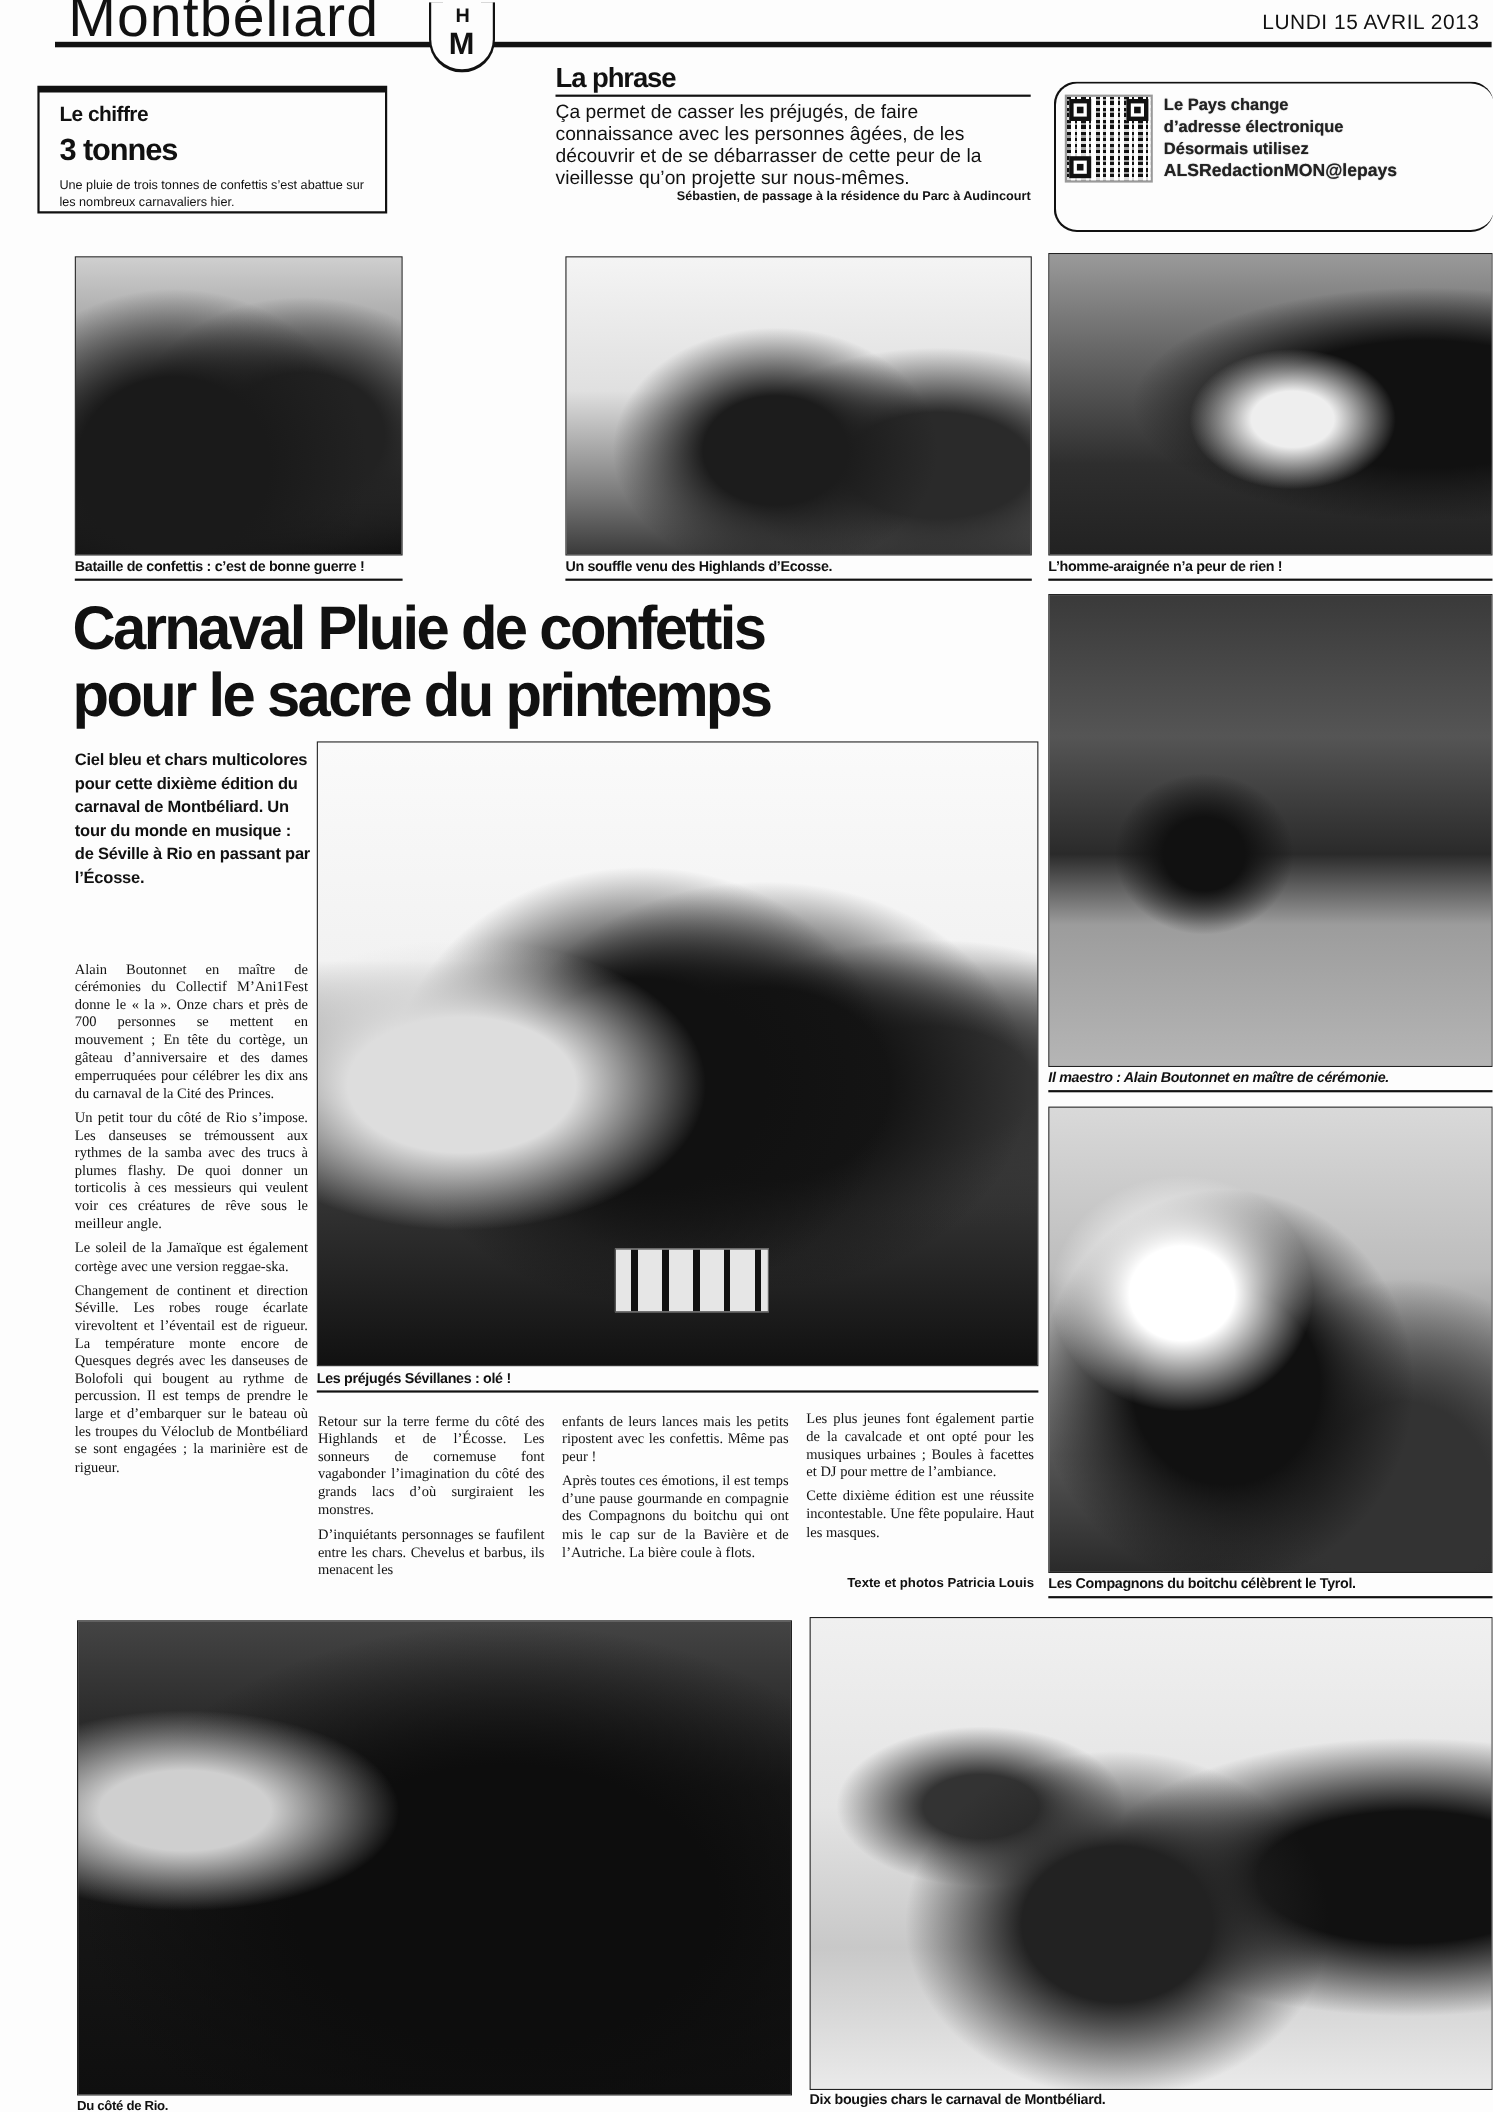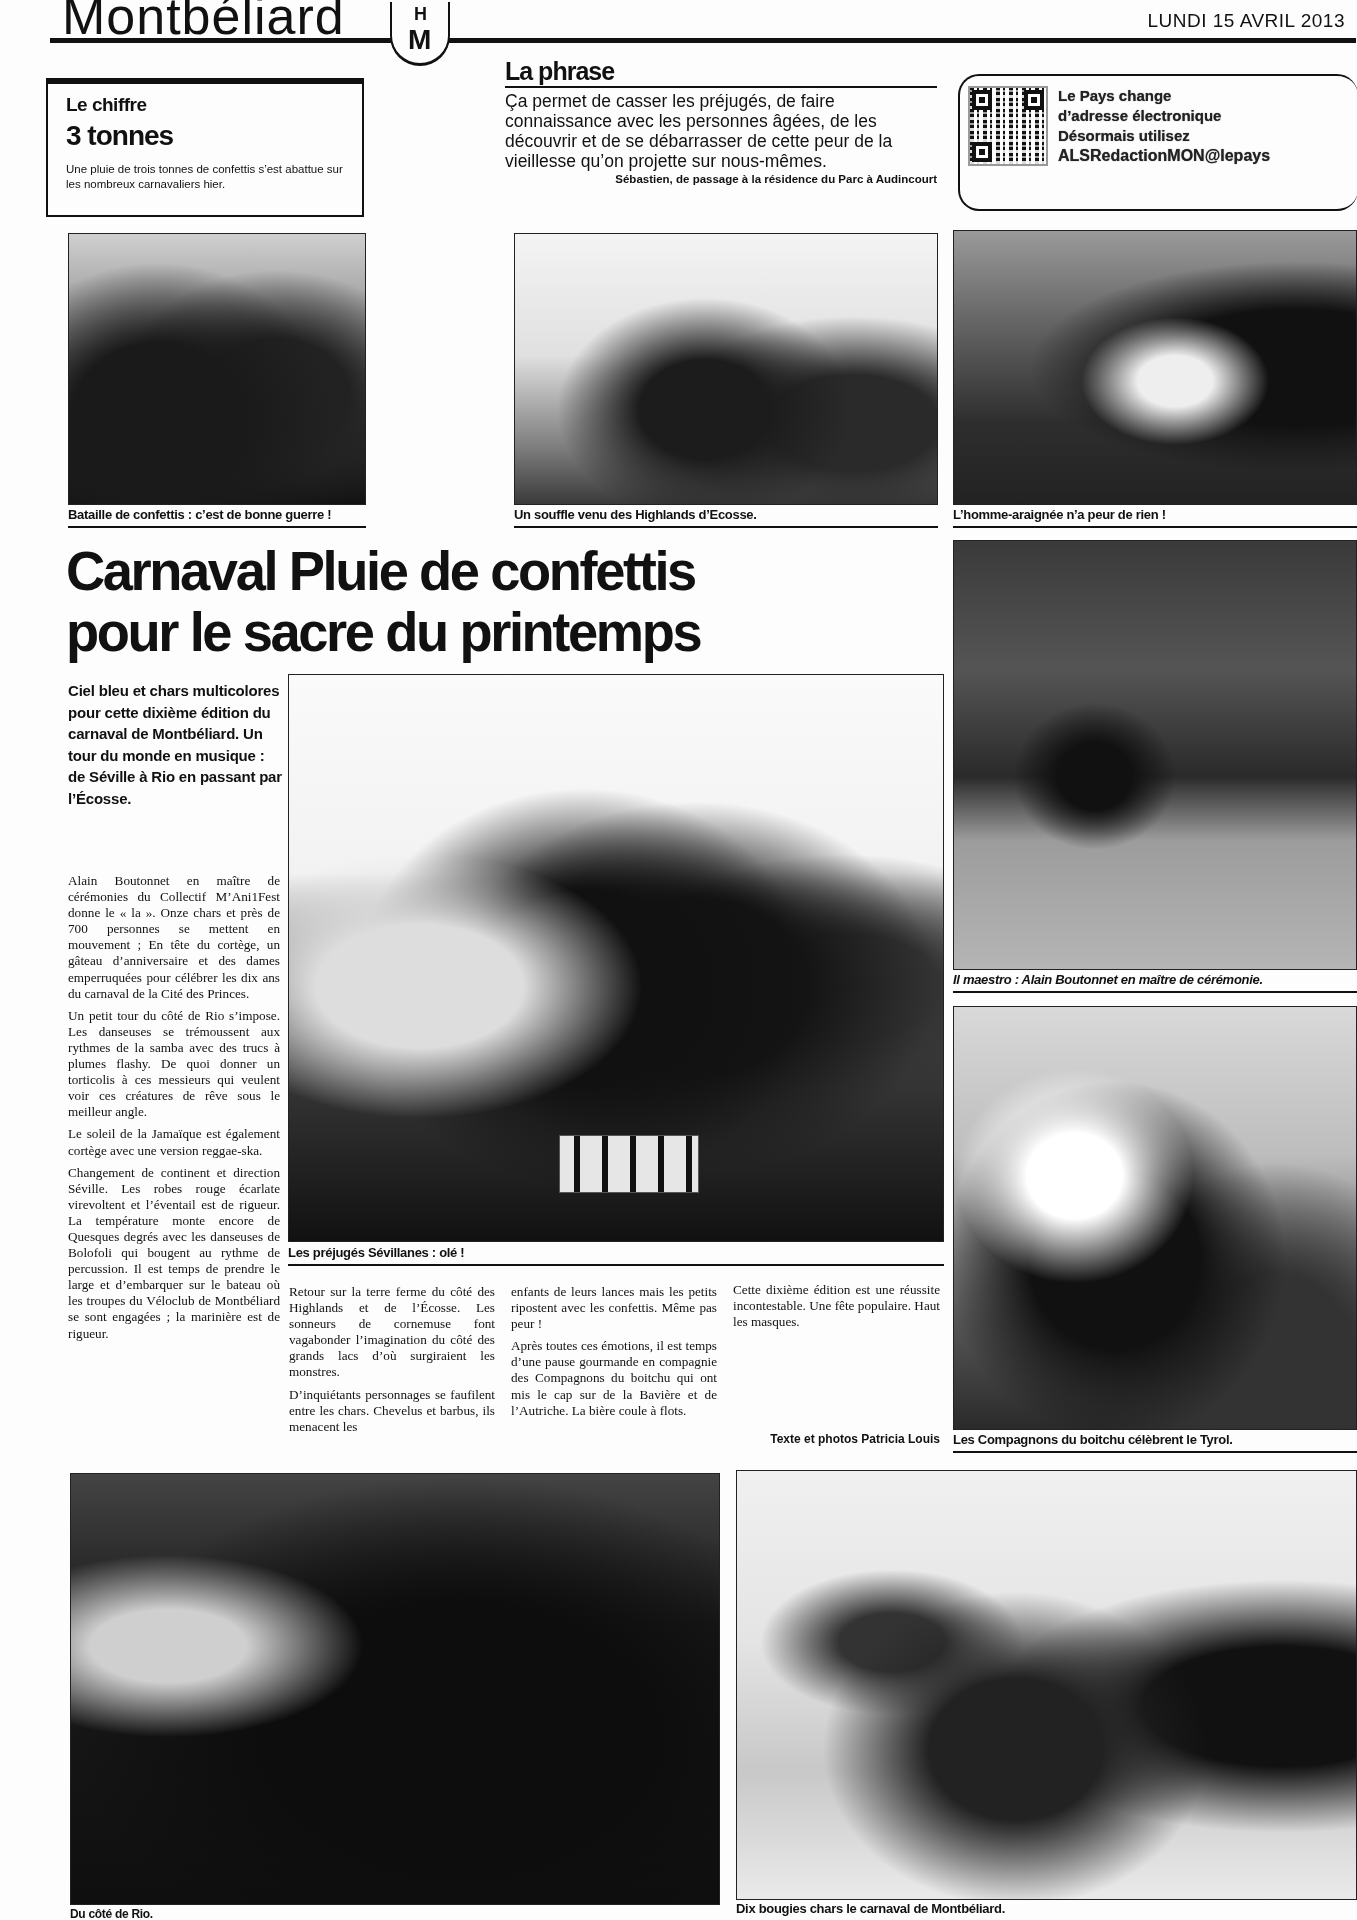--- a/index.html
+++ b/index.html
@@ -9,21 +9,21 @@
 
   
   .masthead-title { left: 62px; top: -14px; font-family: "Liberation Sans", sans-serif; font-size: 52px; font-weight: 400; letter-spacing: 1px; color: #111; line-height: 60px; }
   .masthead-rule { left: 50px; top: 38px; width: 1306px; height: 5px; background: #111; }
   .logo { left: 390px; top: 2px; width: 60px; height: 64px; border-radius: 0 0 30px 30px; border-bottom: 3px solid #111; border-left: 2px solid #111; border-right: 2px solid #111; background: #fdfdfd; }
   .logo-h { position: absolute; left: 22px; top: 2px; font-weight: 700; font-size: 18px; }
   .logo-m { position: absolute; left: 16px; top: 22px; font-weight: 700; font-size: 28px; }
   .date { right: 12px; top: 10px; font-size: 19px; letter-spacing: 0.5px; margin-left: 24px; }
 
   
-  .chiffre-box { left: 46px; top: 78px; width: 318px; height: 139px; border: 2px solid #111; border-top: 6px solid #111; padding: 10px 18px; }
+  .chiffre-box { left: 34px; top: 78px; width: 318px; height: 116px; border: 2px solid #111; border-top: 6px solid #111; padding: 10px 18px; }
   .chiffre-label { font-size: 19px; font-weight: 700; letter-spacing: -0.5px; }
   .chiffre-value { font-size: 28px; font-weight: 700; letter-spacing: -1px; margin-top: 4px; }
   .chiffre-text { font-size: 11.5px; line-height: 15px; margin-top: 10px; }
 
   
   .phrase { left: 505px; top: 56px; width: 432px; }
   .phrase-title { font-size: 25px; font-weight: 700; letter-spacing: -1px; border-bottom: 2px solid #111; padding-bottom: 0; line-height: 30px; }
   .phrase-text { font-size: 17.5px; line-height: 20px; margin-top: 3px; }
   .phrase-author { font-size: 11.5px; font-weight: 700; text-align: right; margin-top: 2px; }
 
@@ -163,20 +163,21 @@
   <p>Retour sur la terre ferme du côté des Highlands et de l’Écosse. Les sonneurs de cornemuse font vagabonder l’imagination du côté des grands lacs d’où surgiraient les monstres.</p>
   <p>D’inquiétants personnages se faufilent entre les chars. Chevelus et barbus, ils menacent les</p>
 </div>
 
 <div class="abs body-col" style="left:511px;top:1284px;width:206px;">
   <p>enfants de leurs lances mais les petits ripostent avec les confettis. Même pas peur !</p>
   <p>Après toutes ces émotions, il est temps d’une pause gourmande en compagnie des Compagnons du boitchu qui ont mis le cap sur de la Bavière et de l’Autriche. La bière coule à flots.</p>
 </div>
 
 <div class="abs body-col" style="left:733px;top:1282px;width:207px;">
+  <p>Les plus jeunes font également partie de la cavalcade et ont opté pour les musiques urbaines ; Boules à facettes et DJ pour mettre de l’ambiance.</p>
   <p>Cette dixième édition est une réussite incontestable. Une fête populaire. Haut les masques.</p>
 </div>
 <div class="abs byline" style="left:733px;top:1432px;width:207px;">Texte et photos Patricia Louis</div>
 
 <div class="abs photo photo-tyrol" style="left:953px;top:1006px;width:404px;height:424px;"></div>
 <div class="abs caption" style="left:953px;top:1431px;width:404px;">Les Compagnons du boitchu célèbrent le Tyrol.</div>
 
 <div class="abs photo photo-rio" style="left:70px;top:1473px;width:650px;height:432px;"></div>
 <div class="abs caption" style="left:70px;top:1905px;width:650px;border-bottom:none;font-size:12px;">Du côté de Rio.</div>
 

